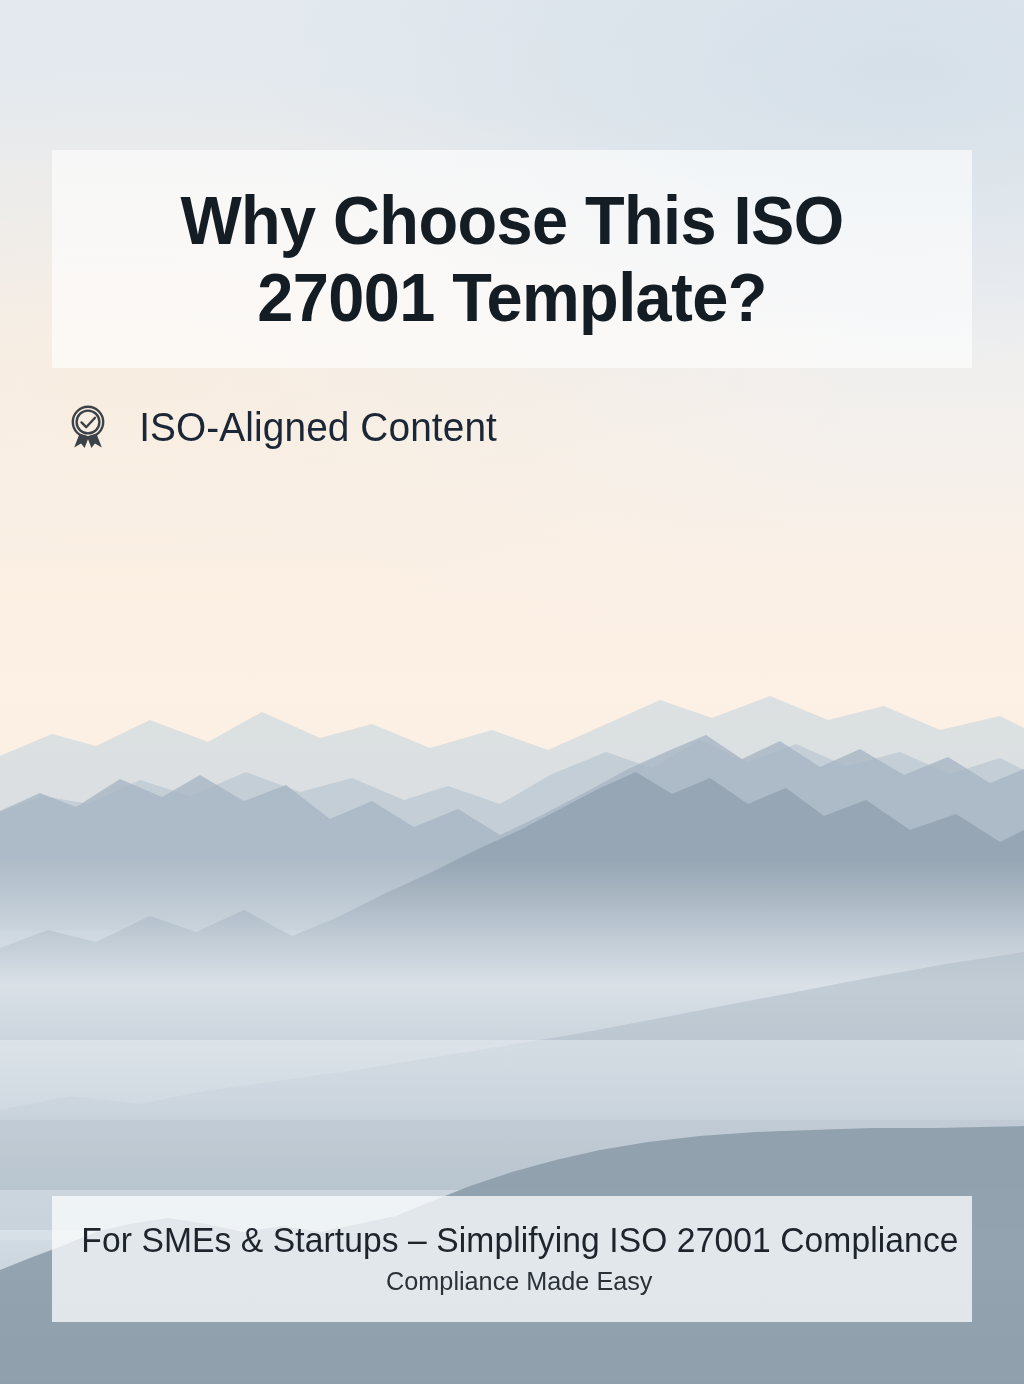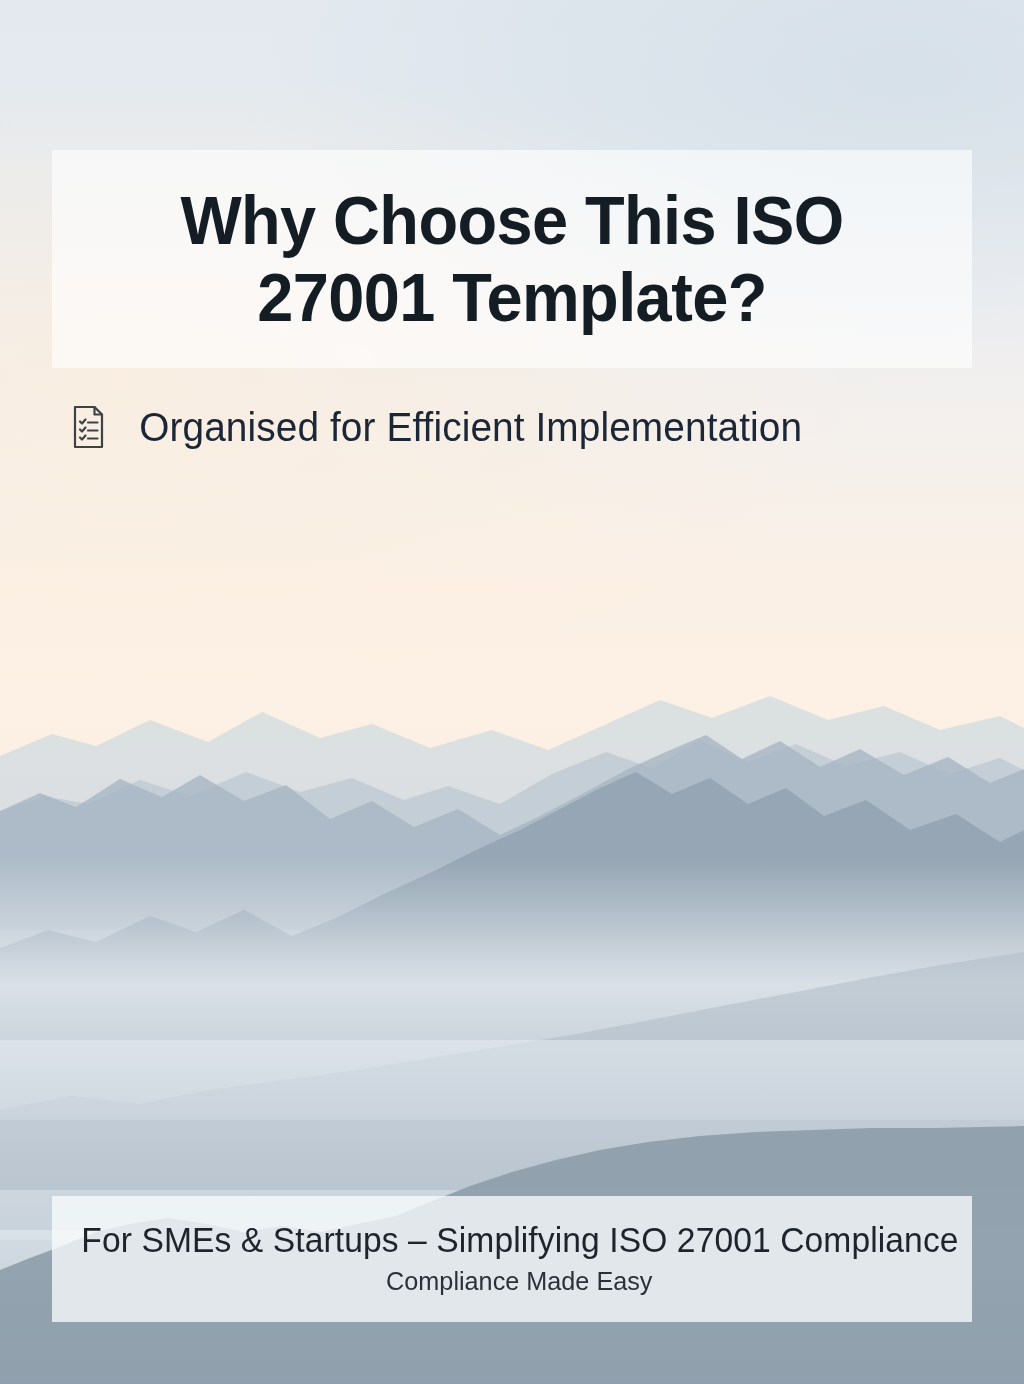--- a/index.html
+++ b/index.html
@@ -220,37 +220,34 @@
 
   <div class="haze haze-c"></div>
 
   <div class="title-panel">
     <h1 class="title-text">Why Choose This ISO 27001 Template?</h1>
   </div>
 
   <ul class="features">
 
 
-
-
     <li class="feature">
       <span class="feature-icon">
-        <svg width="40" height="46" viewBox="0 0 40 46" fill="none" stroke="currentColor" stroke-width="2.2" stroke-linecap="round" stroke-linejoin="round">
-          <path d="M7 3 H26.5 L34 10.5 V43 H7 Z"></path>
-          <path d="M26.5 3 V10.5 H34"></path>
-          <path d="M12 17.5 L14 19.5 L17.5 15.5"></path>
-          <path d="M20 18.5 H29.5"></path>
-          <path d="M12 25.5 L14 27.5 L17.5 23.5"></path>
-          <path d="M20 26.5 H29.5"></path>
-          <path d="M12 33.5 L14 35.5 L17.5 31.5"></path>
-          <path d="M20 34.5 H29.5"></path>
+        <svg width="42" height="46" viewBox="0 0 42 46" fill="none" stroke="currentColor" stroke-width="2.4" stroke-linecap="round" stroke-linejoin="round">
+          <circle cx="21" cy="18" r="15.2"></circle>
+          <circle cx="21" cy="18" r="11.4"></circle>
+          <path d="M14.5 18.4 L19.2 23.2 L28 13.8"></path>
+          <path d="M12.6 29.6 L7.2 43.4 L14.1 39.6 L17.6 44 L22 32.6 Z" fill="currentColor" stroke="none"></path>
+          <path d="M29.4 29.6 L34.8 43.4 L27.9 39.6 L24.4 44 L20 32.6 Z" fill="currentColor" stroke="none"></path>
         </svg>
       </span>
-      <span class="feature-label">Organised for Efficient Implementation</span>
+      <span class="feature-label">ISO-Aligned Content</span>
     </li>
+
+
 
   </ul>
 
   <div class="footer-panel">
     <div class="footer-main">For SMEs &amp; Startups – Simplifying ISO 27001 Compliance</div>
     <div class="footer-sub">Compliance Made Easy</div>
   </div>
 
 </div>
 

